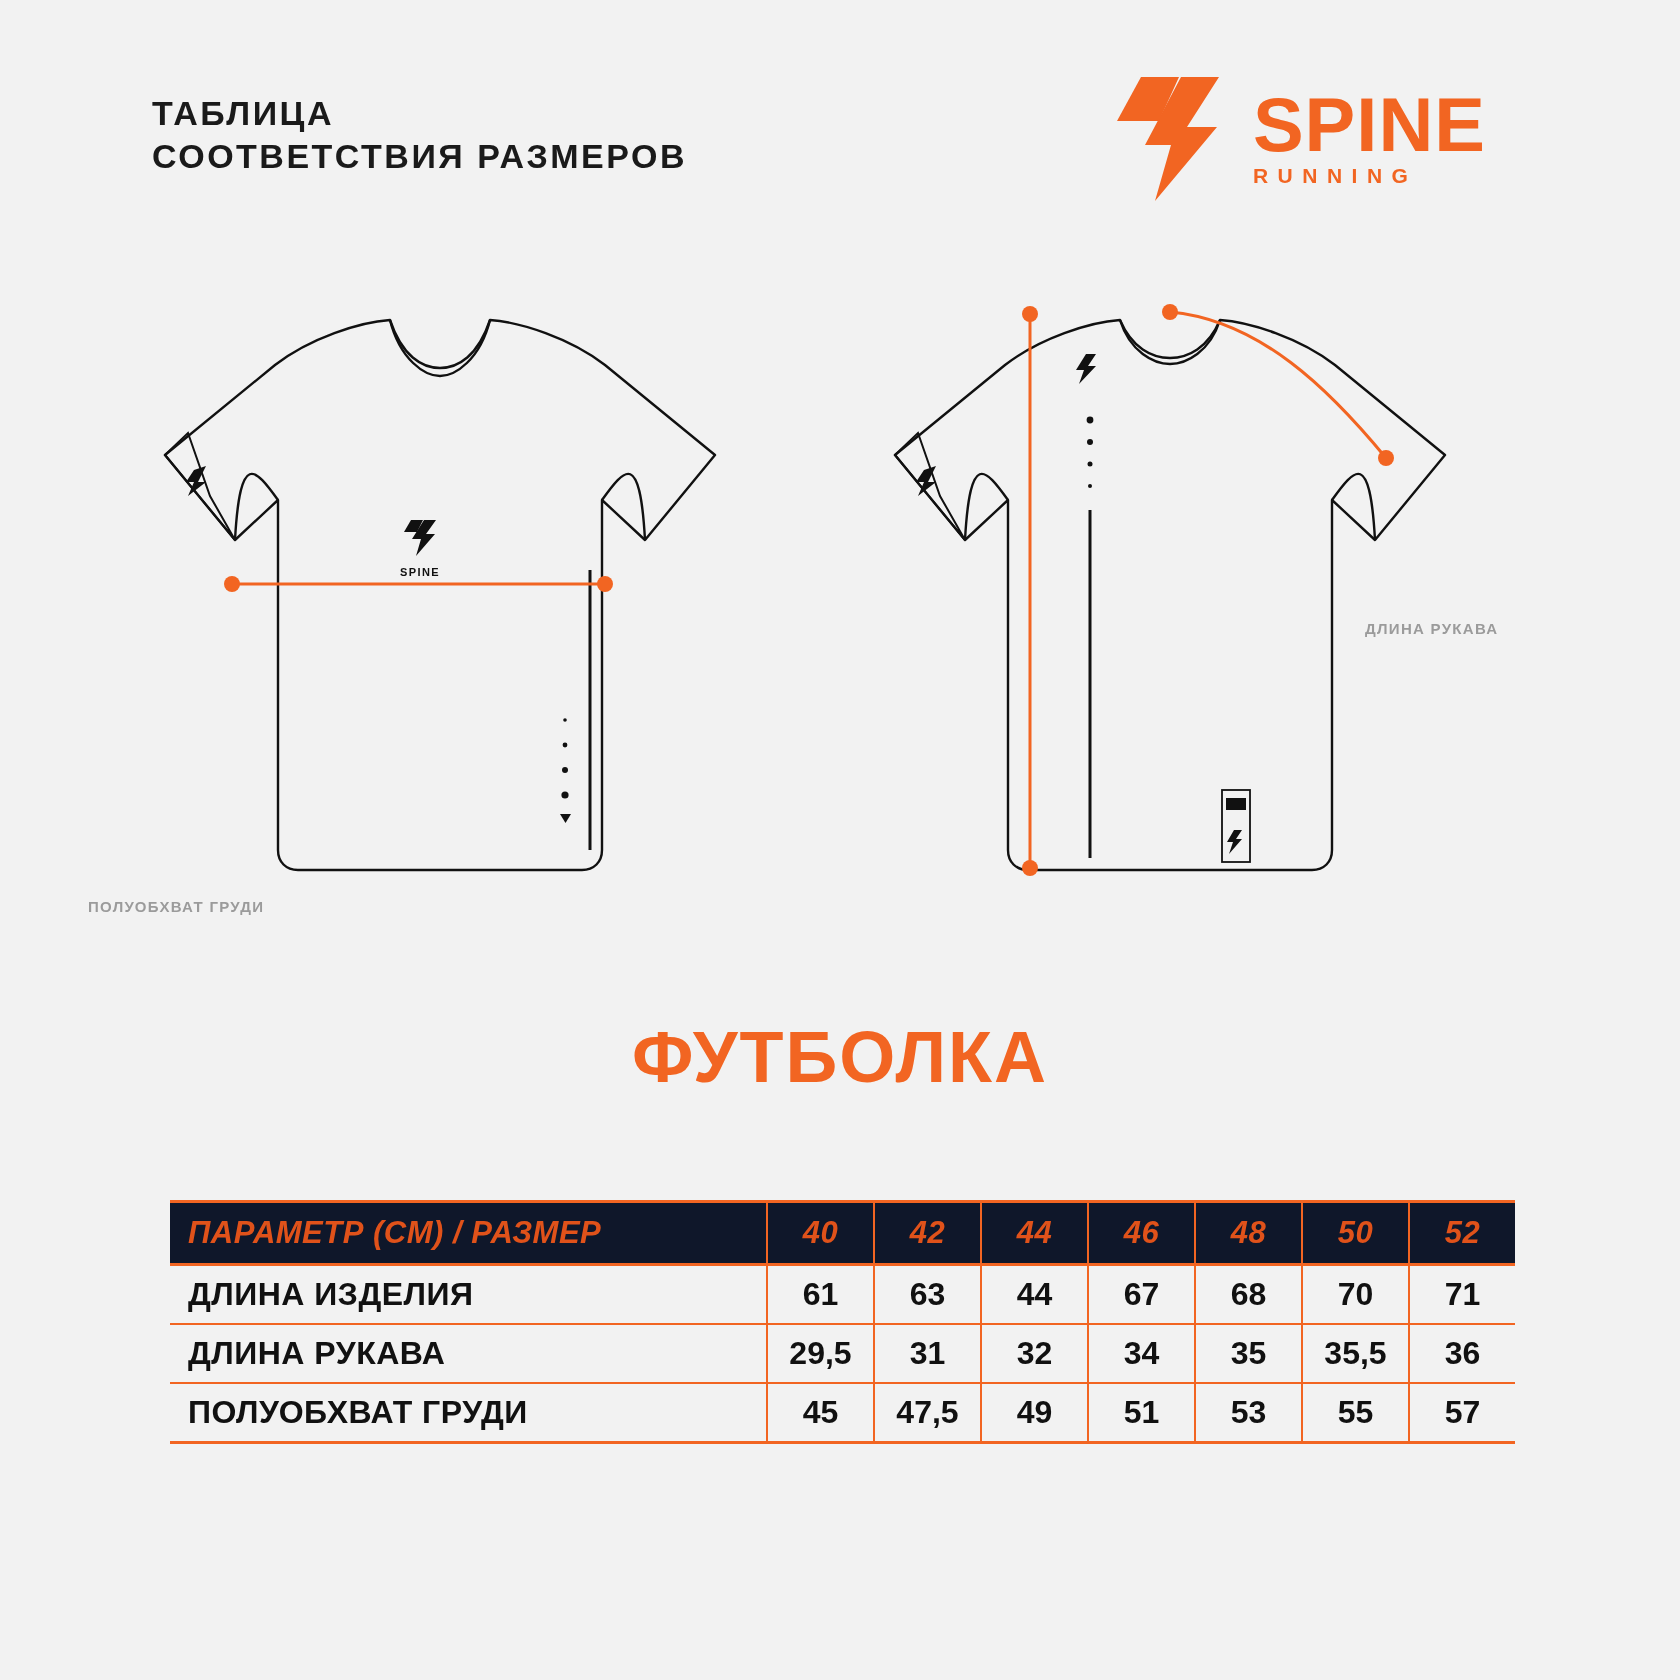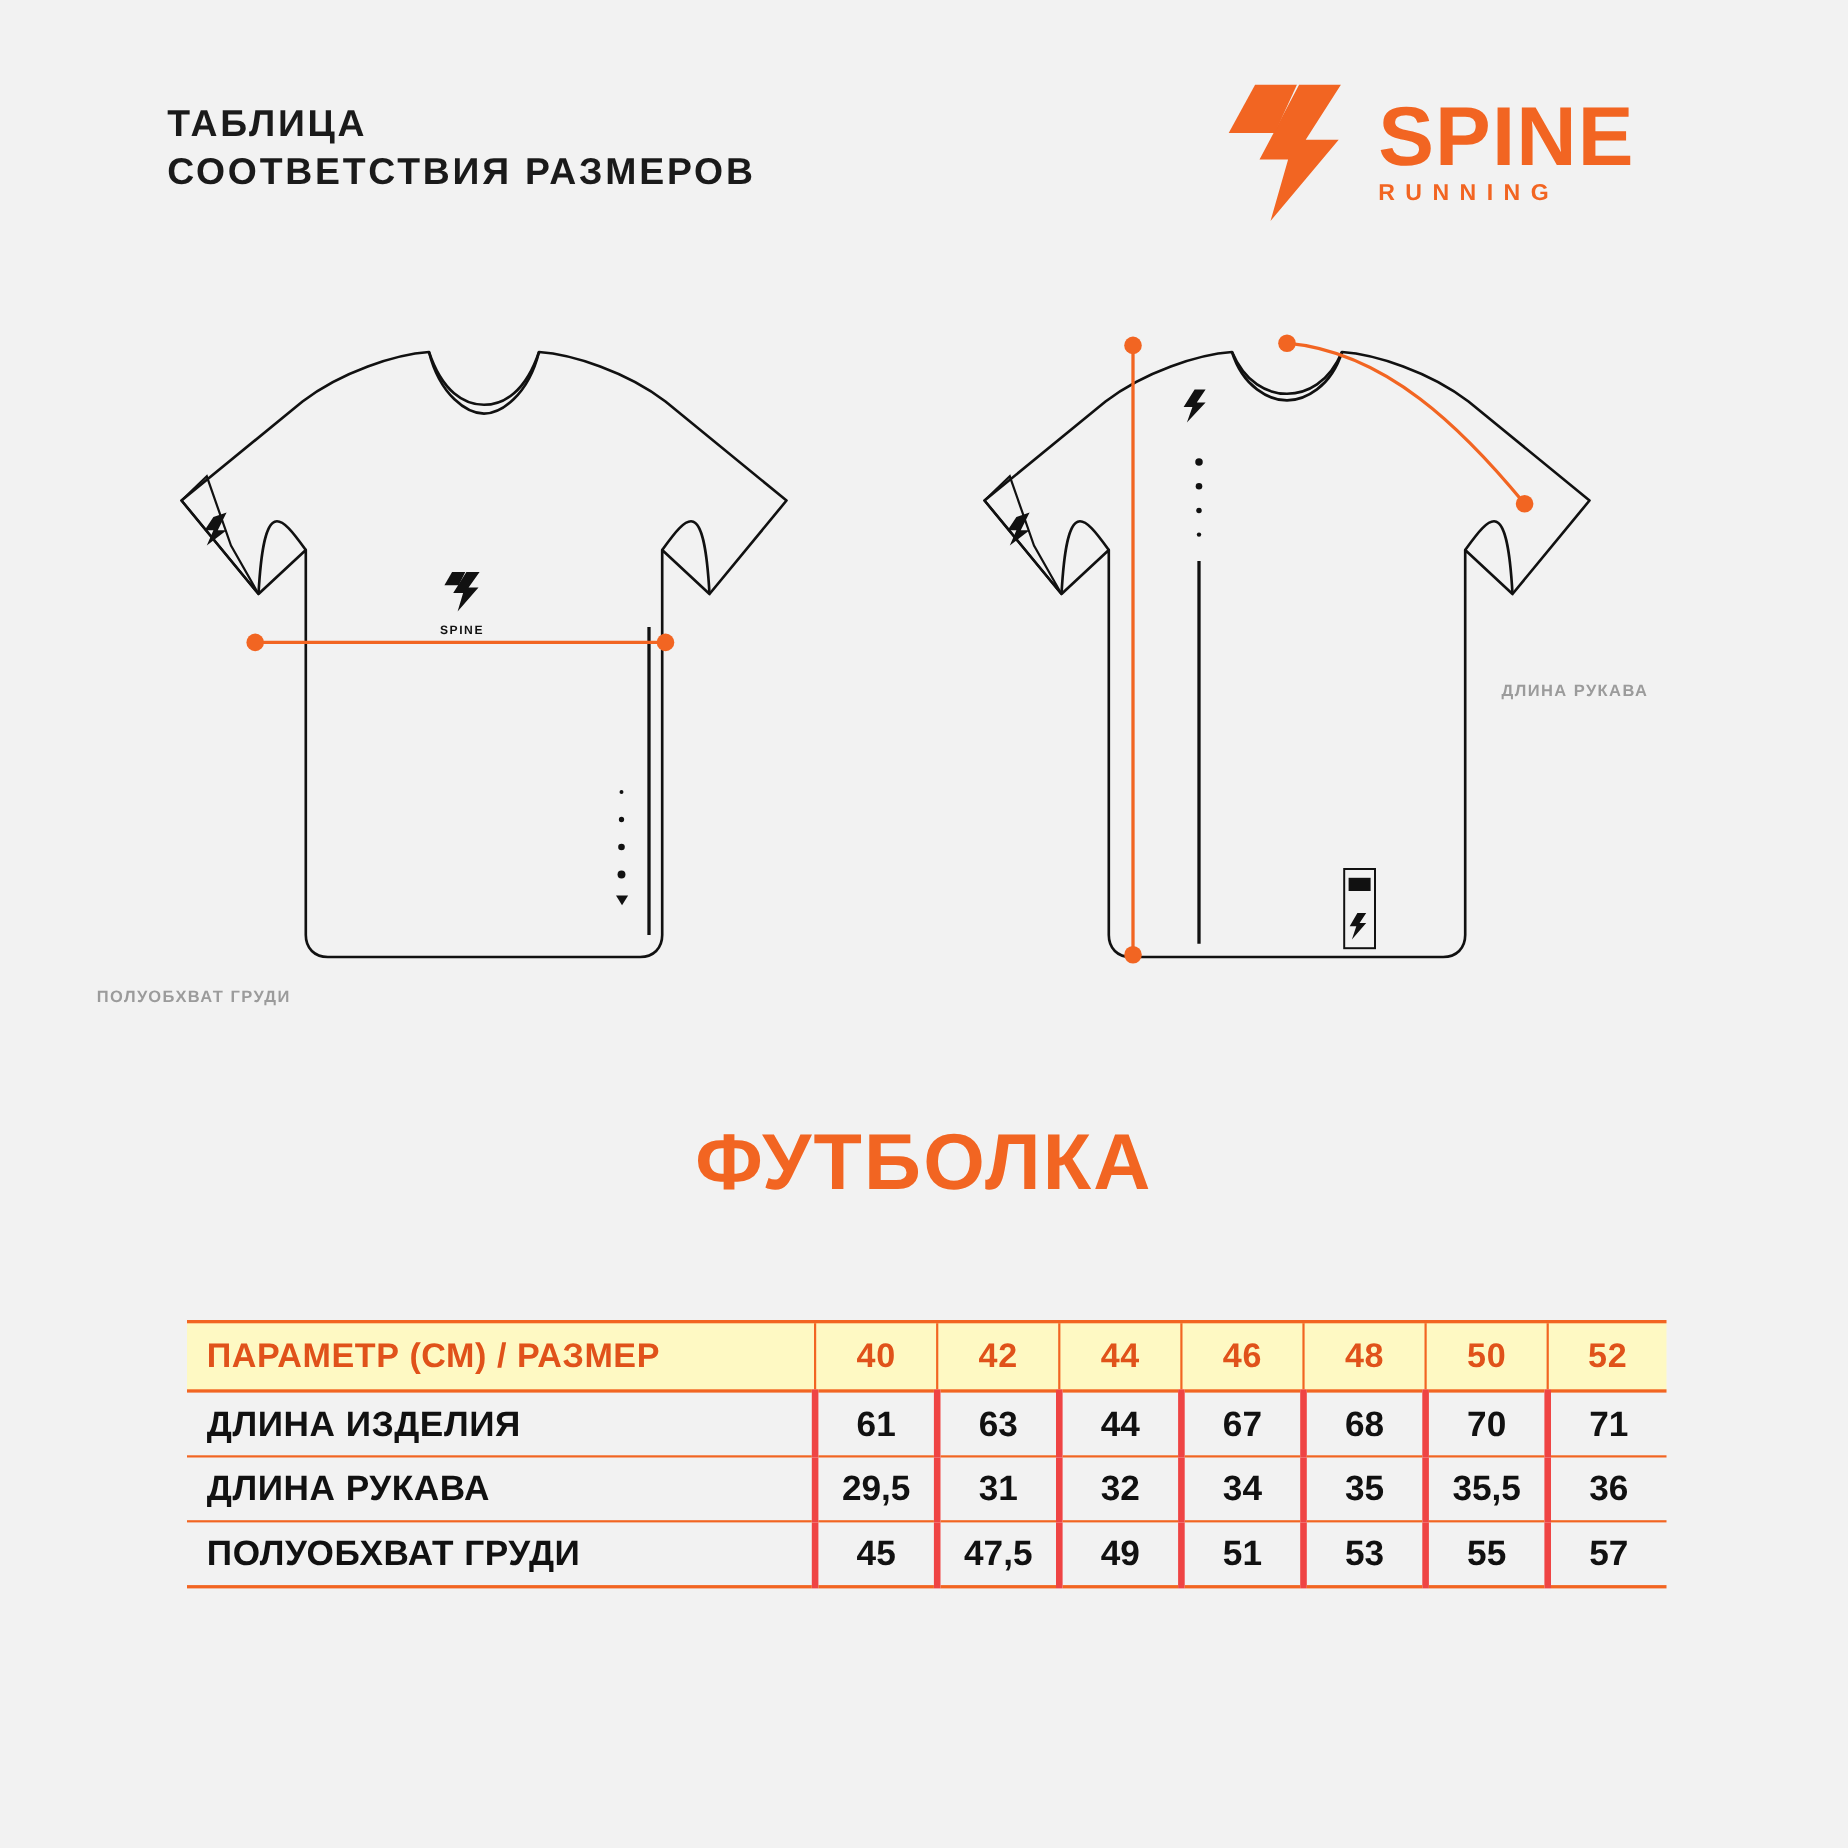--- a/index.html
+++ b/index.html
@@ -48,33 +48,33 @@
   
   .product-title{
     position:absolute;left:0;top:1016px;width:1680px;text-align:center;
     font-size:72px;font-weight:bold;color:#f26522;letter-spacing:2px;
   }
 
   
   .table-wrap{position:absolute;left:170px;top:1200px;width:1345px;}
   table{border-collapse:collapse;width:100%;}
   thead th{
-    background:#fef9c3;color:#e0521a;
+    background:#0f172a;color:#e0521a;
     font-size:31px;font-weight:bold;letter-spacing:0.6px;
     padding:12px 0;
-    border-left:2px solid #f26522;border-right:2px solid #f26522;
+    border-left:2px solid #f26522;border-right:2px solid #f26522;font-style:italic;
   }
   thead th.param{
     text-align:left;padding-left:18px;border-left:none;letter-spacing:0.5px;
   }
   thead tr{border-top:3px solid #f26522;border-bottom:3px solid #f26522;}
   tbody td{
     font-size:32px;font-weight:bold;text-align:center;
     padding:10px 0;color:#111;
-    border-left:6px solid #ef4444;border-right:2px solid #f26522;
+    border-left:2px solid #ef4444;border-right:2px solid #f26522;
     border-bottom:2px solid #f26522;
   }
   tbody tr:last-child td{border-bottom:3px solid #f26522;}
   tbody td.param{
     text-align:left;padding-left:18px;border-left:none;letter-spacing:0.5px;
   }
   thead th.sizecol, tbody td.sizecol{width:105px;}
   thead th.last, tbody td.last{border-right:none;}
 </style>
 </head>

